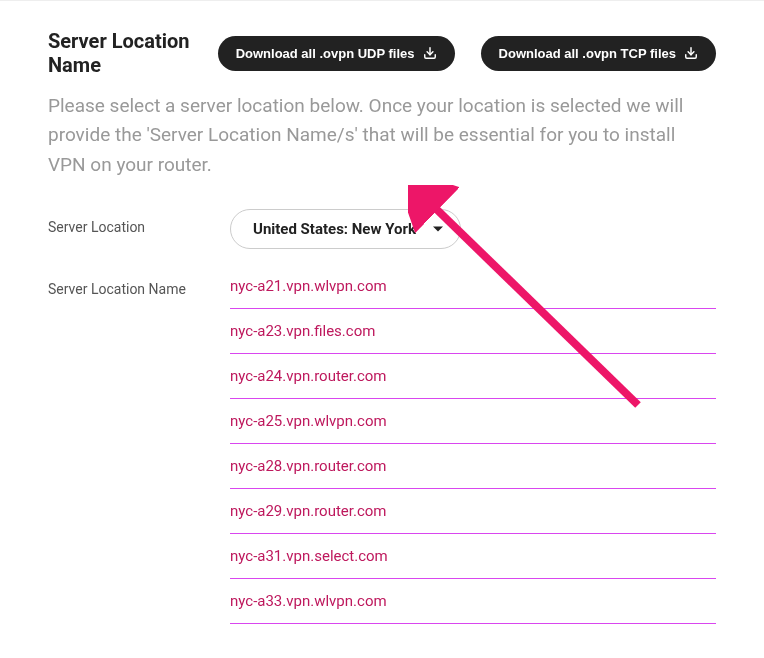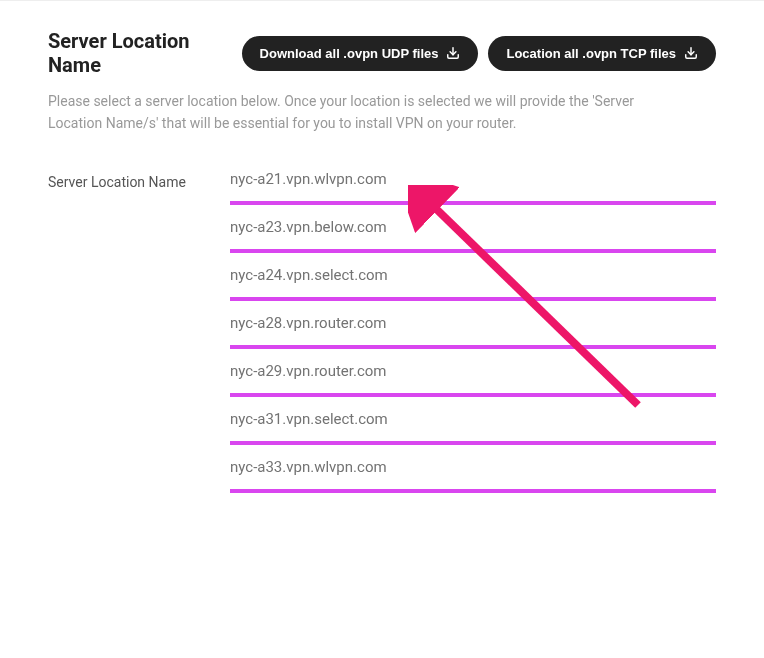--- a/index.html
+++ b/index.html
@@ -25,42 +25,42 @@
       justify-content: space-between;
       margin-bottom: 14px;
     }
     .page-title {
       font-size: 20px;
       font-weight: 700;
       color: #222;
     }
     .btn-group {
       display: flex;
-      gap: 10px;
+      gap: 26px;
     }
     .dl-btn {
       background: #222;
       color: #fff;
       border: none;
       border-radius: 22px;
       padding: 10px 18px;
       font-size: 13px;
       font-weight: 600;
       display: inline-flex;
       align-items: center;
       gap: 8px;
       cursor: pointer;
       white-space: nowrap;
     }
     .dl-icon {
       display: inline-flex;
     }
     .description {
       color: #999;
-      font-size: 14px;
+      font-size: 19px;
       line-height: 1.55;
       margin-bottom: 30px;
       max-width: 640px;
     }
     .row {
       display: flex;
       align-items: flex-start;
       margin-bottom: 22px;
     }
     .row-label {
@@ -97,23 +97,23 @@
       border-left: 5px solid transparent;
       border-right: 5px solid transparent;
       border-top: 5px solid #222;
       pointer-events: none;
     }
     .names-col {
       flex: 1;
     }
     .server-name {
       font-size: 15px;
-      color: #737373;
+      color: #be185d;
       padding: 13px 0;
-      border-bottom: 4px solid #d946ef;
+      border-bottom: 1px solid #d946ef;
     }
     .server-name:first-child {
       padding-top: 6px;
     }
     .arrow-overlay {
       position: absolute;
       left: 408px;
       top: 184px;
       pointer-events: none;
     }
@@ -130,41 +130,51 @@
         <span>Download all .ovpn UDP files</span>
         <span class="dl-icon">
           <svg width="14" height="14" viewBox="0 0 24 24" fill="none" stroke="#fff" stroke-width="2.5" stroke-linecap="round" stroke-linejoin="round">
             <path d="M21 15v4a2 2 0 0 1-2 2H5a2 2 0 0 1-2-2v-4"></path>
             <polyline points="7 10 12 15 17 10"></polyline>
             <line x1="12" y1="15" x2="12" y2="3"></line>
           </svg>
         </span>
       </button>
       <button class="dl-btn">
-        <span>Location all .ovpn TCP files</span>
+        <span>Download all .ovpn TCP files</span>
         <span class="dl-icon">
           <svg width="14" height="14" viewBox="0 0 24 24" fill="none" stroke="#fff" stroke-width="2.5" stroke-linecap="round" stroke-linejoin="round">
             <path d="M21 15v4a2 2 0 0 1-2 2H5a2 2 0 0 1-2-2v-4"></path>
             <polyline points="7 10 12 15 17 10"></polyline>
             <line x1="12" y1="15" x2="12" y2="3"></line>
           </svg>
         </span>
       </button>
     </div>
   </div>
 
   <p class="description">Please select a server location below. Once your location is selected we will provide the 'Server Location Name/s' that will be essential for you to install VPN on your router.</p>
 
+  <div class="row">
+    <div class="row-label">Server Location</div>
+    <div class="select-wrap">
+      <div class="select-box">
+        <span>United States: New York</span>
+      </div>
+      <span class="caret"></span>
+    </div>
+  </div>
 
   <div class="row">
     <div class="row-label">Server Location Name</div>
     <div class="names-col" id="server-list">
         <div class="server-name">nyc-a21.vpn.wlvpn.com</div>
-        <div class="server-name">nyc-a23.vpn.below.com</div>
-        <div class="server-name">nyc-a24.vpn.select.com</div>
+        <div class="server-name">nyc-a23.vpn.files.com</div>
+        <div class="server-name">nyc-a24.vpn.router.com</div>
+        <div class="server-name">nyc-a25.vpn.wlvpn.com</div>
         <div class="server-name">nyc-a28.vpn.router.com</div>
         <div class="server-name">nyc-a29.vpn.router.com</div>
         <div class="server-name">nyc-a31.vpn.select.com</div>
         <div class="server-name">nyc-a33.vpn.wlvpn.com</div>
       </div>
   </div>
 
 </div>
 
 <svg class="arrow-overlay" width="250" height="240">

